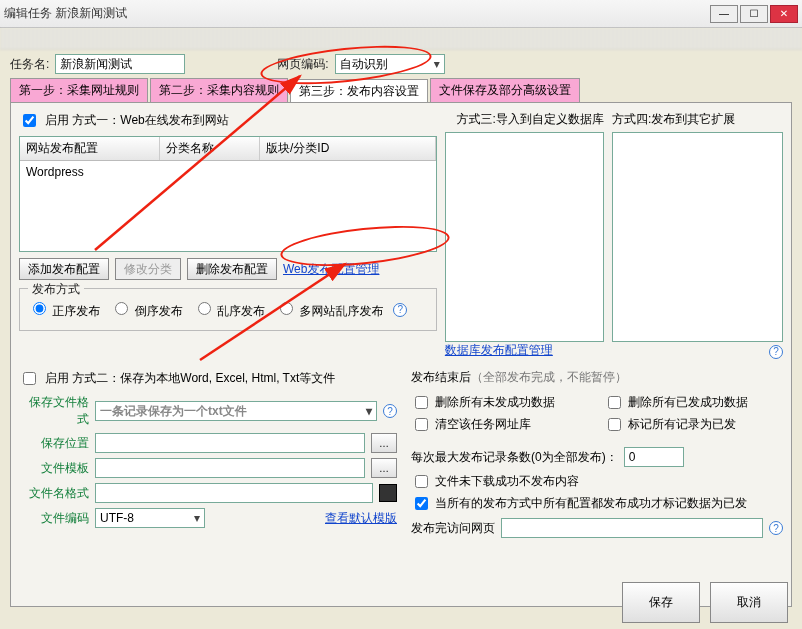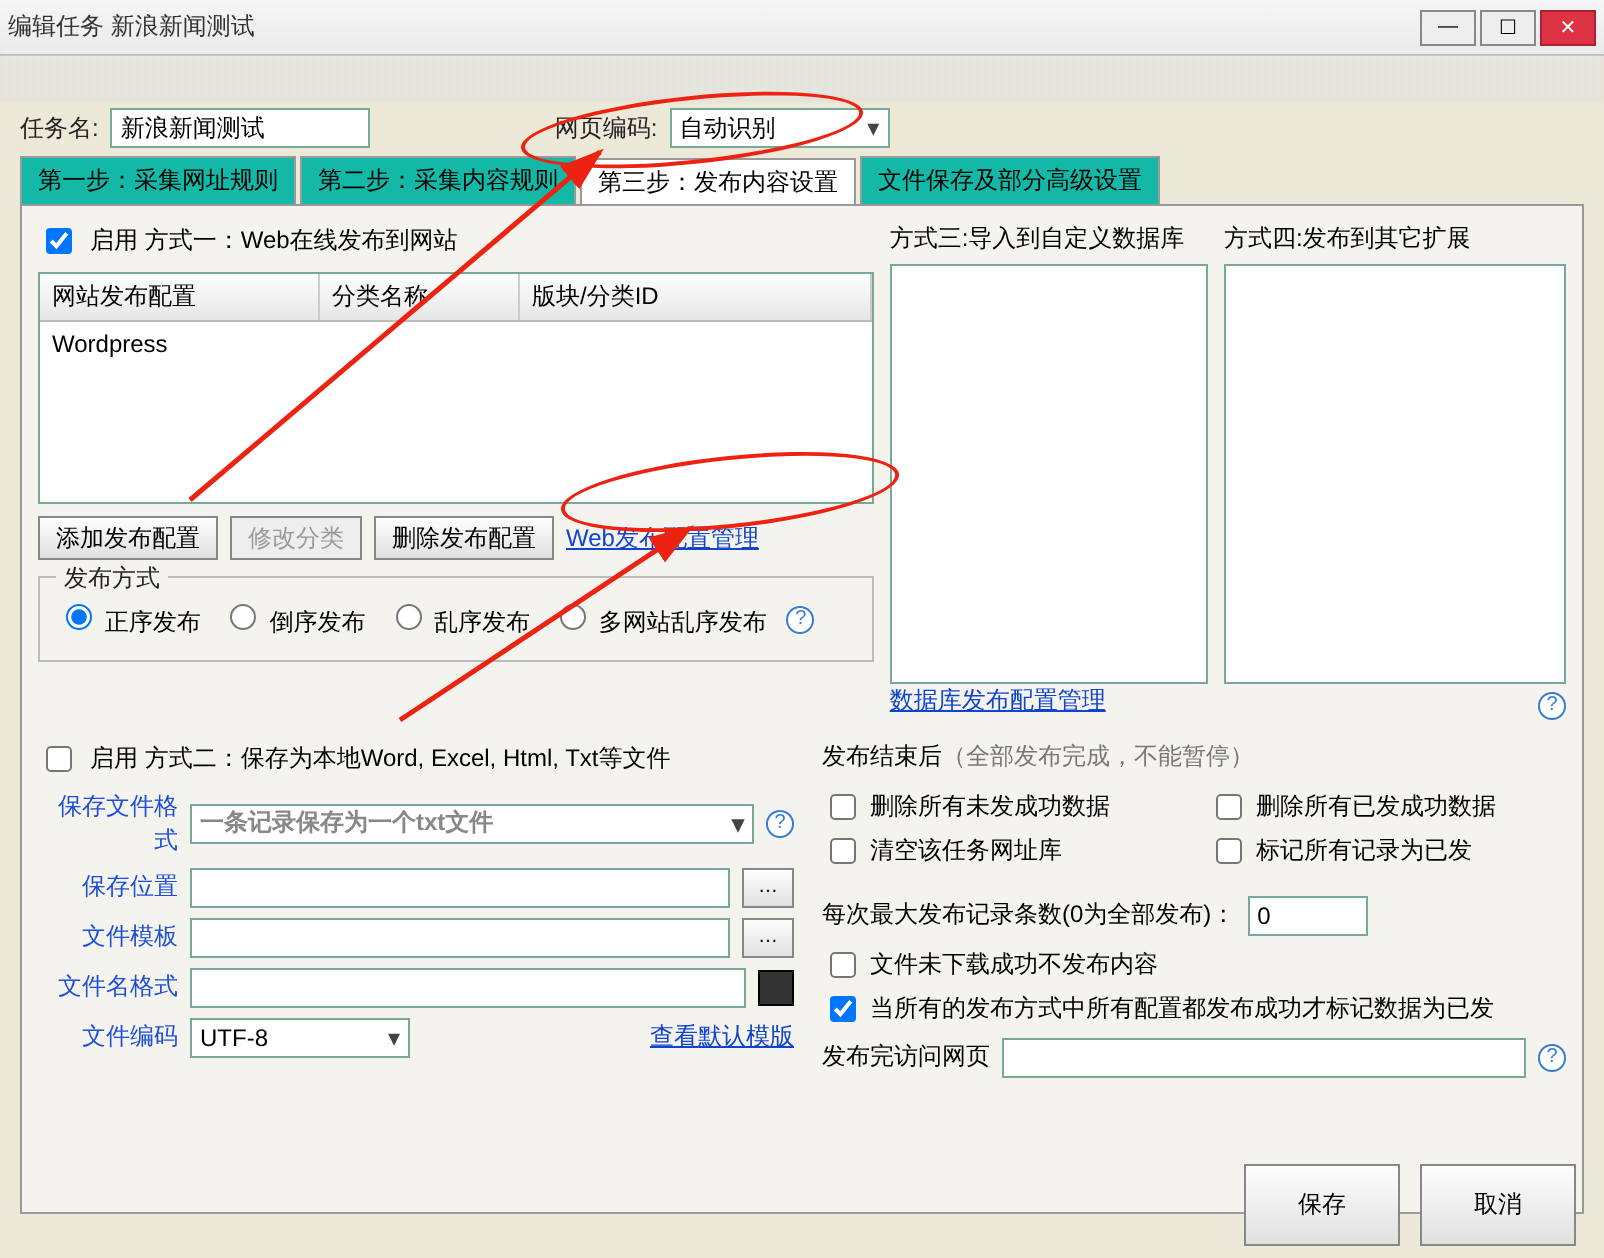--- a/index.html
+++ b/index.html
@@ -18,21 +18,21 @@
 
   .toolbar-blur { height: 22px; background: repeating-linear-gradient(90deg,#ddd,#ddd 2px,#e8e8e8 2px,#e8e8e8 4px); filter: blur(1px); opacity:.6; border-bottom:1px solid #ccc;}
 
   .toprow { display:flex; align-items:center; gap:6px; padding: 4px 10px; }
   .toprow label { color:#222; }
   .input { border:1px solid #7a9; background:#fff; height:20px; padding:1px 4px; }
   .combo { border:1px solid #7a9; background:#fff; height:20px; padding:1px 4px; display:inline-flex; align-items:center; }
   .combo .arrow { margin-left:auto; padding-left:6px; color:#444; }
 
   .tabs { display:flex; margin: 0 10px; }
-  .tab { border:1px solid #999; border-bottom:none; padding:3px 8px; background:#14b8a6; margin-right:2px; cursor:pointer; }
+  .tab { border:1px solid #999; border-bottom:none; padding:3px 8px; background:#f9a8d4; margin-right:2px; cursor:pointer; }
   .tab.active { background:#fff; font-weight:normal; position:relative; top:1px; }
 
   .panel { margin: 0 10px 6px 10px; border:1px solid #999; background:#f4f3ee; padding:8px; position:relative; height: 505px; }
 
   .row { display:flex; align-items:center; gap:6px; margin-bottom:6px; }
   .chk { width:13px; height:13px; }
 
   .cols { display:flex; gap:8px; }
   .col-left { flex: 1 1 55%; }
   .col-mid { width: 160px; }
@@ -55,21 +55,21 @@
   .radio-row { display:flex; align-items:center; gap:10px; }
   .help { width:14px;height:14px;border-radius:50%;border:1px solid #3a7bd5;color:#3a7bd5;font-size:10px;display:inline-flex;align-items:center;justify-content:center;background:#fff; cursor:pointer;}
 
   .listbox { border:1px solid #7a9; background:#fff; width:100%; height:210px; }
 
   .lower { display:flex; gap:14px; margin-top:10px; }
   .lower-left { width: 378px; }
   .lower-right { flex:1; }
 
   .formrow { display:flex; align-items:center; gap:6px; margin:5px 0; }
-  .formrow .lbl { width:70px; text-align:right; color:#1d4ed8;}
+  .formrow .lbl { width:70px; text-align:right; color:#15803d;}
   .wide { flex:1;font-weight:bold; }
   .small-btn { width:26px; height:20px; border:1px solid #888; background:linear-gradient(#fefefe,#e0e0e0); font-size:10px; display:flex;align-items:center;justify-content:center; cursor:pointer;}
   .icon-sq { width:18px;height:18px; background:#333; border:1px solid #000; }
 
   .checkline { display:flex; align-items:center; gap:4px; margin:3px 0; }
   .two-col { display:flex; gap:14px; }
   .two-col > div { flex:1; }
 
   .footer { position:absolute; bottom:6px; right:14px; display:flex; gap:10px; }
   .footer .btn { width:78px; height:41px; }
@@ -145,21 +145,21 @@
           <label><input type="radio" name="pm" checked="" style=""> <span>正序发布</span></label>
           <label><input type="radio" name="pm" style=""> <span>倒序发布</span></label>
           <label><input type="radio" name="pm" style=""> <span>乱序发布</span></label>
           <label><input type="radio" name="pm" style=""> <span>多网站乱序发布</span></label>
           <span class="help">?</span>
         </div>
       </div>
     </div>
 
     <div class="col-mid">
-      <div style="margin-bottom:4px;">方式三:导入到自定义数据库</div>
+      <div style="margin-bottom:4px;text-align:right;">方式三:导入到自定义数据库</div>
       <div class="listbox"></div>
       <span class="link">数据库发布配置管理</span>
     </div>
 
     <div class="col-right">
       <div style="margin-bottom:4px;">方式四:发布到其它扩展</div>
       <div class="listbox"></div>
       <div style="text-align:right; margin-top:2px;">
         <span class="help">?</span>
       </div>

